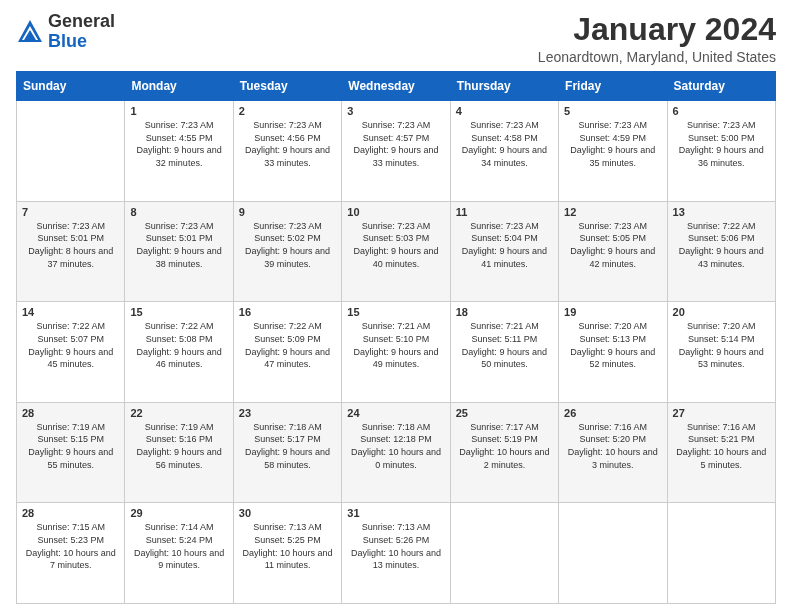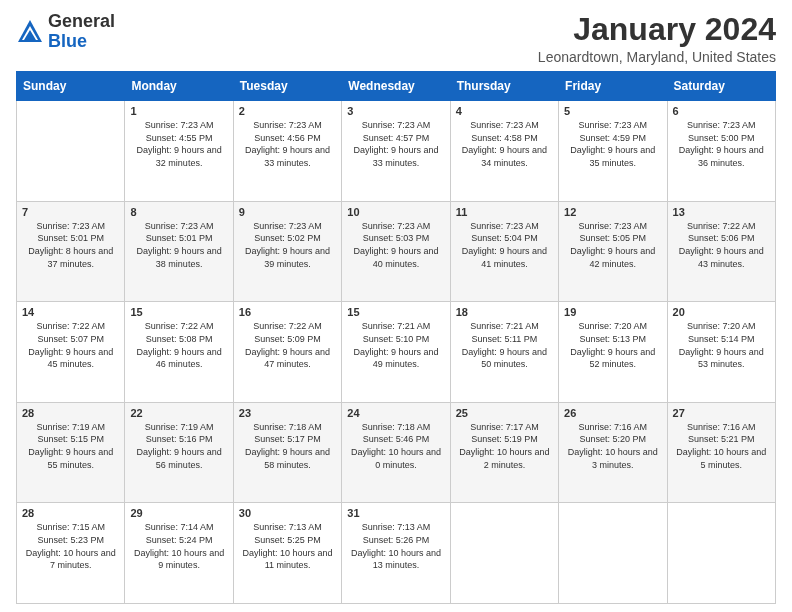--- a/index.html
+++ b/index.html
@@ -323,21 +323,21 @@
         <div class="day-info">
           <span>Sunrise: 7:18 AM</span><br>
           <span>Sunset: 5:17 PM</span><br>
           <span>Daylight: 9 hours and 58 minutes.</span>
         </div>
       </td>
           <td>
         <span class="day-num">24</span>
         <div class="day-info">
           <span>Sunrise: 7:18 AM</span><br>
-          <span>Sunset: 5:46 PM</span><br>
+          <span>Sunset: 12:18 PM</span><br>
           <span>Daylight: 10 hours and 0 minutes.</span>
         </div>
       </td>
           <td>
         <span class="day-num">25</span>
         <div class="day-info">
           <span>Sunrise: 7:17 AM</span><br>
           <span>Sunset: 5:19 PM</span><br>
           <span>Daylight: 10 hours and 2 minutes.</span>
         </div>

